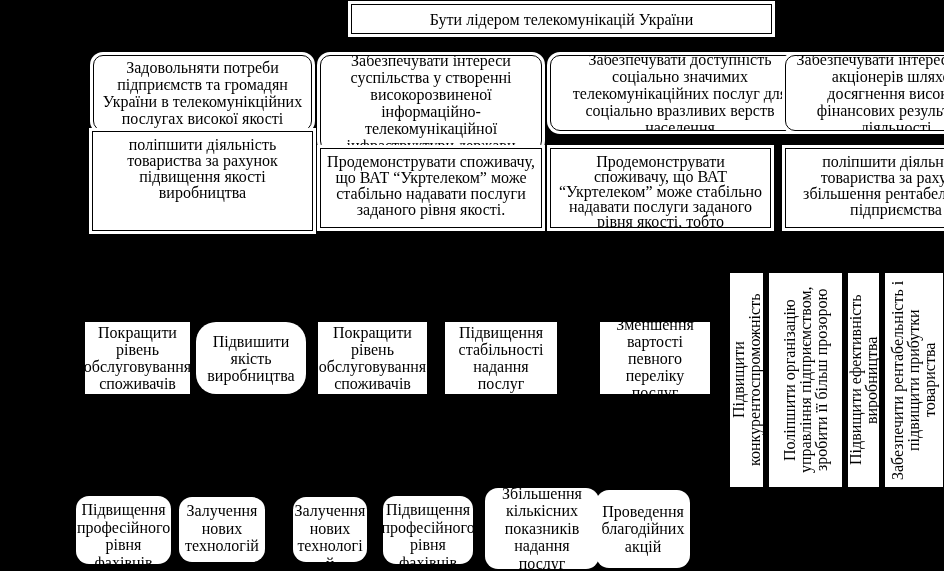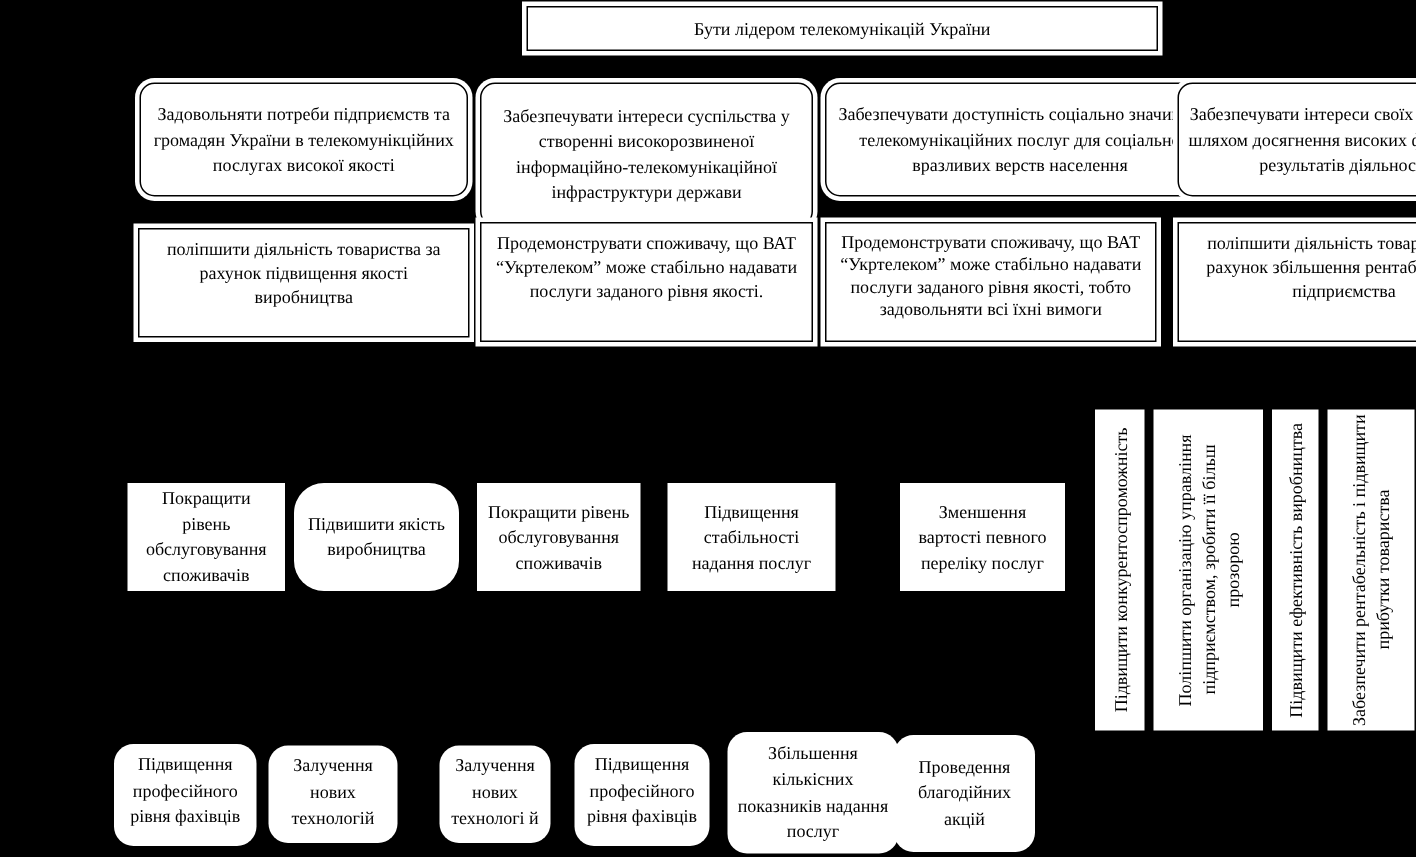--- a/index.html
+++ b/index.html
@@ -4,21 +4,21 @@
 <style>
   html,body{margin:0;padding:0;background:#000;}
   #stage{
     position:relative;width:944px;height:571px;background:#000000;
     overflow:hidden;font-family:"Liberation Serif","DejaVu Serif",serif;
     color:#000;
   }
   .box{
     position:absolute;background:#ffffff;box-sizing:border-box;
     display:flex;align-items:center;justify-content:center;
-    text-align:center;font-size:12px;line-height:17px;
+    text-align:center;font-size:16px;line-height:17px;
     padding:2px 6px;overflow:hidden;
   }
   .bordered{
     border:1.5px solid #000000;
     box-shadow:0 0 0 3px #ffffff;
   }
   .rounded{border-radius:10px;}
   .rounded-lg{border-radius:13px;}
   .top-align{align-items:flex-start;padding-top:5px;}
   .lh15{line-height:15px;}
@@ -37,21 +37,21 @@
 
 <div id="stage">
 
   <div class="box bordered" style="left:351px;top:4px;width:421px;height:30px;">Бути лідером телекомунікацій України</div>
 
   <div class="box bordered rounded" style="left:93px;top:55px;width:219px;height:76px;text-align:center;">Задовольняти потреби підприємств та громадян України в телекомунікційних послугах високої якості</div>
   <div class="box bordered rounded" style="left:320px;top:55px;width:222px;height:96px;">Забезпечувати інтереси суспільства у створенні високорозвиненої інформаційно-телекомунікаційної інфраструктури держави</div>
   <div class="box bordered rounded" style="left:550px;top:55px;width:260px;height:76px;">Забезпечувати доступність соціально значимих телекомунікаційних послуг для соціально вразливих верств населення</div>
   <div class="box bordered rounded" style="left:785px;top:55px;width:222px;height:76px;">Забезпечувати інтереси своїх акціонерів шляхом досягнення високих фінансових результатів діяльності</div>
 
-  <div class="box bordered top-align lh16" style="left:92px;top:152px;width:221px;height:73px;">поліпшити діяльність товариства за рахунок підвищення якості виробництва</div>
+  <div class="box bordered top-align lh16" style="left:92px;top:131px;width:221px;height:100px;">поліпшити діяльність товариства за рахунок підвищення якості виробництва</div>
   <div class="box bordered top-align lh16" style="left:320px;top:148px;width:222px;height:80px;">Продемонструвати споживачу, що ВАТ “Укртелеком” може стабільно надавати послуги заданого рівня якості.</div>
   <div class="box bordered top-align lh15" style="left:550px;top:148px;width:221px;height:80px;">Продемонструвати споживачу, що ВАТ “Укртелеком” може стабільно надавати послуги заданого рівня якості, тобто задовольняти всі їхні вимоги</div>
   <div class="box bordered top-align lh16" style="left:785px;top:148px;width:222px;height:80px;">поліпшити діяльність товариства за рахунок збільшення рентабельності підприємства</div>
 
   <div class="box" style="left:85px;top:322px;width:105px;height:72px;">Покращити рівень обслуговування споживачів</div>
   <div class="box" style="left:196px;top:322px;width:110px;height:72px;border-radius:20px;">Підвишити якість виробництва</div>
   <div class="box" style="left:318px;top:322px;width:109px;height:72px;">Покращити рівень обслуговування споживачів</div>
   <div class="box" style="left:445px;top:322px;width:112px;height:72px;">Підвищення стабільності надання послуг</div>
   <div class="box" style="left:600px;top:322px;width:110px;height:72px;">Зменшення вартості певного переліку послуг</div>
 

